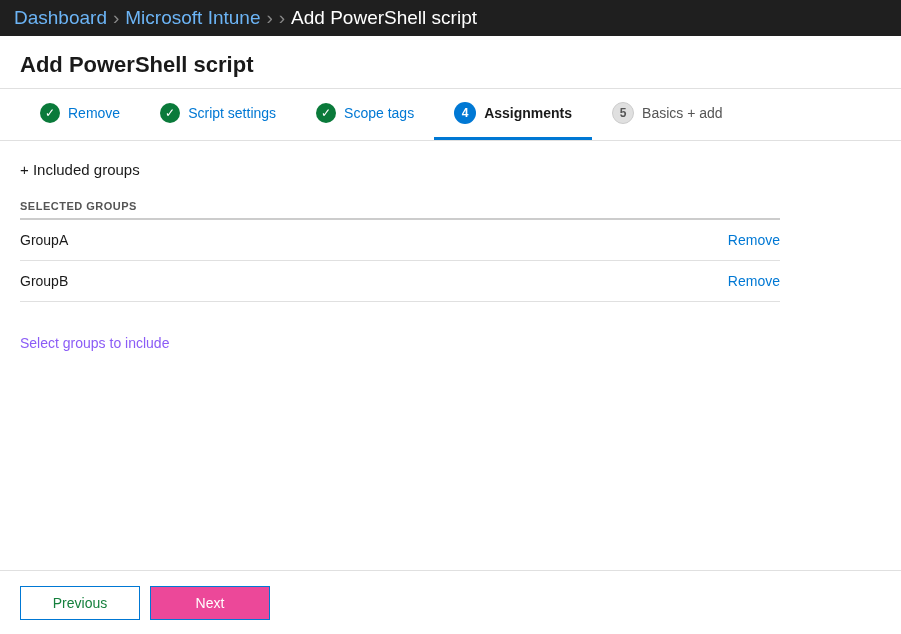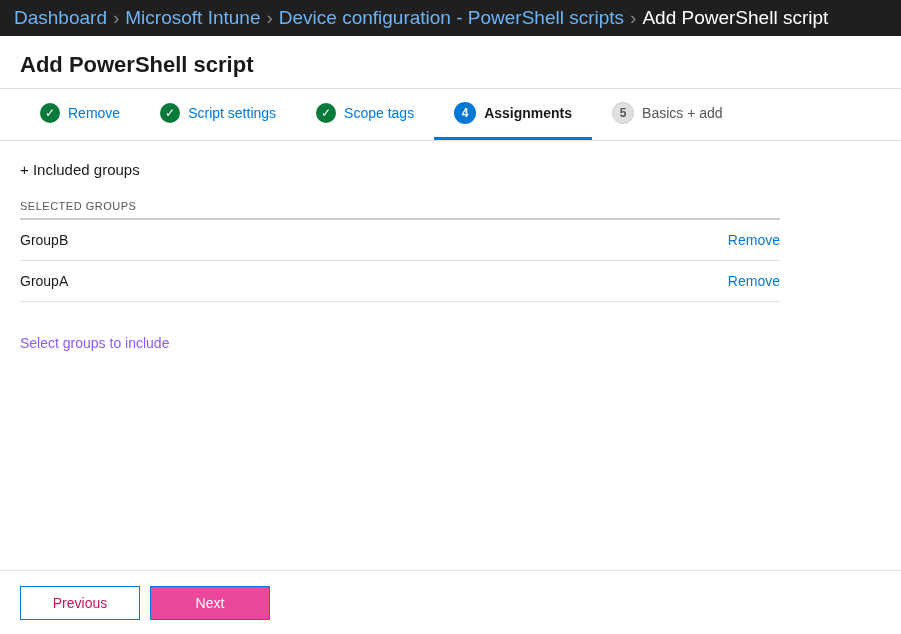--- a/index.html
+++ b/index.html
@@ -124,21 +124,21 @@
     
     .groups-table {
       width: 760px;
       border-collapse: collapse;
     }
     .groups-table thead tr {
       border-bottom: 2px solid #ccc;
     }
     .groups-table thead th {
       font-size: 11px;
-      font-weight: 400;
+      font-weight: 700;
       color: #555;
       text-align: left;
       padding: 6px 0;
       text-transform: uppercase;
       letter-spacing: 0.5px;
     }
     .groups-table tbody tr {
       border-bottom: 1px solid #e0e0e0;
     }
     .groups-table tbody td {
@@ -176,21 +176,21 @@
       display: flex;
       align-items: center;
       padding: 0 20px;
       gap: 10px;
       background: #fff;
     }
     .btn-previous {
       padding: 8px 24px;
       border: 1px solid #0078d4;
       background: #fff;
-      color: #be185d;
+      color: #15803d;
       font-size: 14px;
       cursor: pointer;
       min-width: 120px;
     }
     .btn-next {
       padding: 8px 24px;
       border: 1px solid #0078d4;
       background: #ec4899;
       color: #fff;
       font-size: 14px;
@@ -199,21 +199,20 @@
     }
   </style>
 </head>
 <body>
 
 <div class="top-bar">
   <a>Dashboard</a>
   <span class="separator">›</span>
   <a>Microsoft Intune</a>
   <span class="separator">›</span>
-  <a>Device configuration - PowerShell scripts</a>
   <span class="separator">›</span>
   <span class="current">Add PowerShell script</span>
 </div>
 
 <div class="page-title">Add PowerShell script</div>
 
 <div class="wizard-tabs">
 
   <div class="wizard-tab completed">
     <span class="check-circle">✓</span>
@@ -250,27 +249,27 @@
   
   <table class="groups-table">
     <thead>
       <tr>
         <th>SELECTED GROUPS</th>
         <th></th>
       </tr>
     </thead>
     <tbody>
       <tr>
-        <td>GroupB</td>
+        <td>GroupA</td>
         <td class="remove-cell">
           <a class="remove-link">Remove</a>
         </td>
       </tr>
       <tr>
-        <td>GroupA</td>
+        <td>GroupB</td>
         <td class="remove-cell">
           <a class="remove-link">Remove</a>
         </td>
       </tr>
     </tbody>
   </table>
 
   
   <a class="select-groups-link">Select groups to include</a>
 </div>

